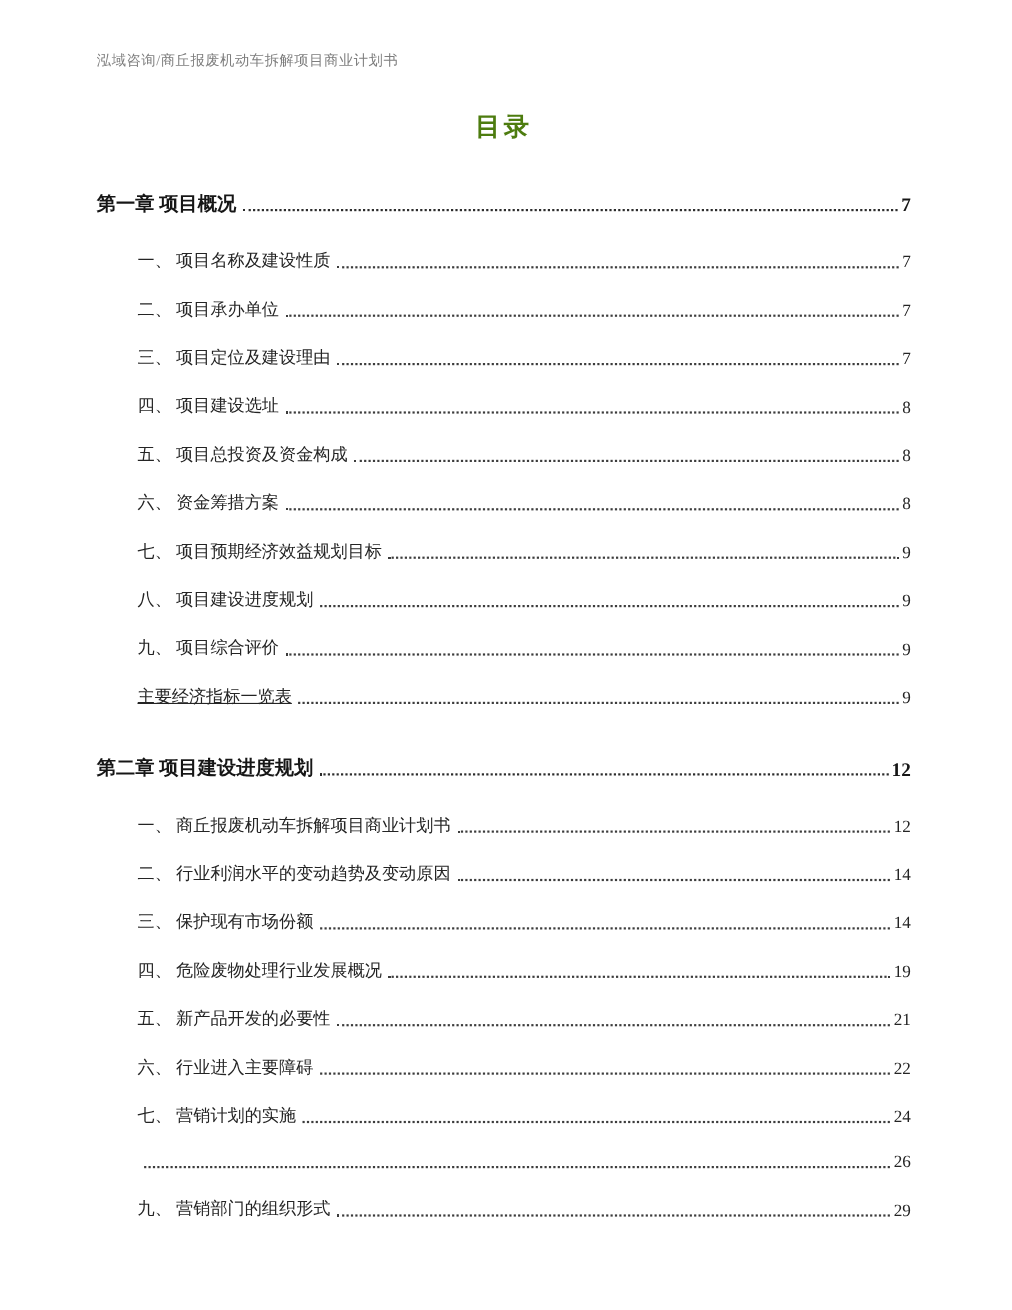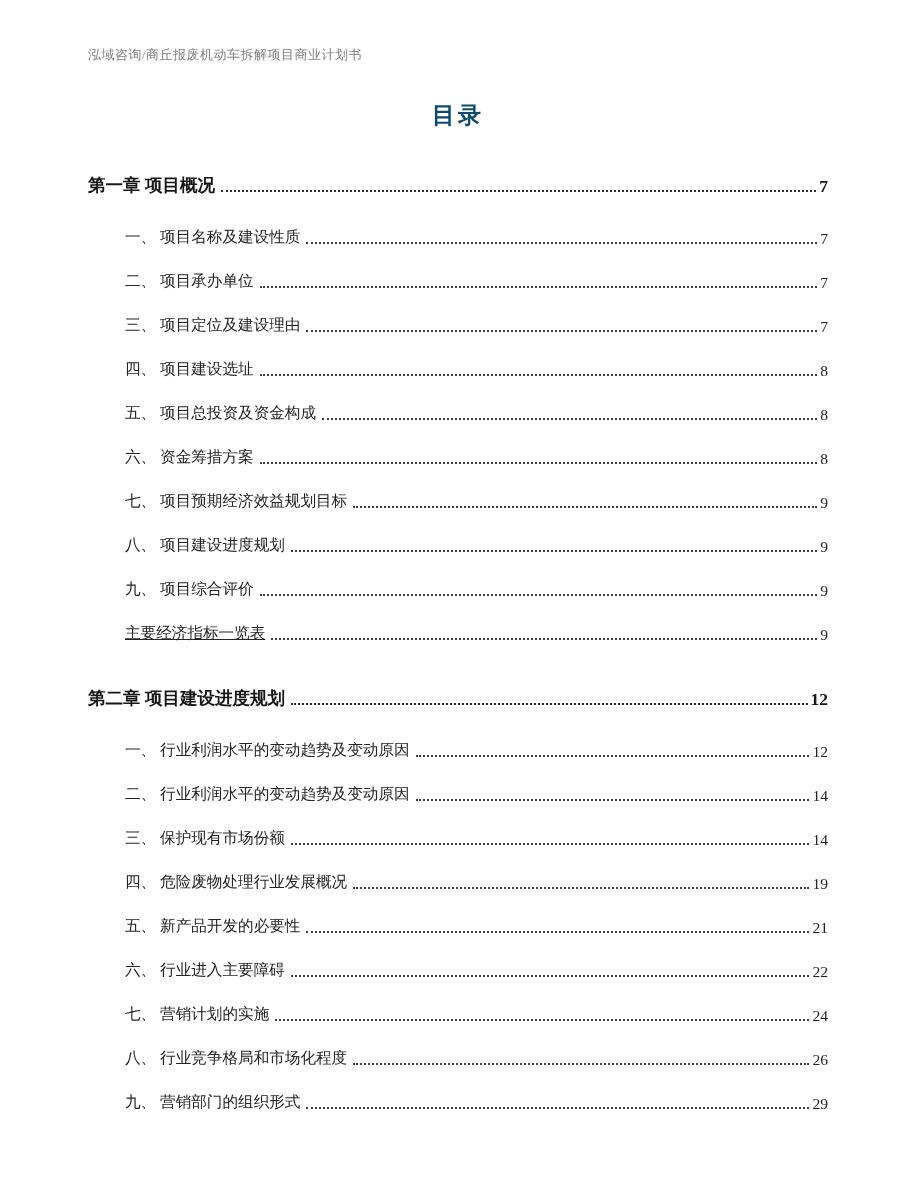--- a/index.html
+++ b/index.html
@@ -21,21 +21,21 @@
     color: #7e7e7e;
     letter-spacing: 0.5px;
     white-space: nowrap;
   }
   .doc-title {
     text-align: center;
     font-size: 23px;
     font-weight: bold;
     letter-spacing: 3px;
     margin: 36px 0 10px 0;
-    color: #0c4a6e;
+    color: #4d7c0f;
   }
   .toc { margin-top: 4px; }
   .toc-row {
     display: flex;
     align-items: flex-end;
     width: 100%;
   }
   .toc-row .t { white-space: nowrap; text-align: right; }
   .toc-row .t.u { text-decoration: underline; }
   .toc-row .leader {
@@ -124,21 +124,21 @@
         <span class="t u">主要经济指标一览表</span>
         <span class="leader"></span>
         <span class="p">9</span>
       </div>
       <div class="toc-row chapter">
         <span class="t">第二章 项目建设进度规划</span>
         <span class="leader"></span>
         <span class="p">12</span>
       </div>
       <div class="toc-row item">
-        <span class="t">一、 行业利润水平的变动趋势及变动原因</span>
+        <span class="t">一、 商丘报废机动车拆解项目商业计划书</span>
         <span class="leader"></span>
         <span class="p">12</span>
       </div>
       <div class="toc-row item">
         <span class="t">二、 行业利润水平的变动趋势及变动原因</span>
         <span class="leader"></span>
         <span class="p">14</span>
       </div>
       <div class="toc-row item">
         <span class="t">三、 保护现有市场份额</span>
@@ -159,21 +159,20 @@
         <span class="t">六、 行业进入主要障碍</span>
         <span class="leader"></span>
         <span class="p">22</span>
       </div>
       <div class="toc-row item">
         <span class="t">七、 营销计划的实施</span>
         <span class="leader"></span>
         <span class="p">24</span>
       </div>
       <div class="toc-row item">
-        <span class="t">八、 行业竞争格局和市场化程度</span>
         <span class="leader"></span>
         <span class="p">26</span>
       </div>
       <div class="toc-row item">
         <span class="t">九、 营销部门的组织形式</span>
         <span class="leader"></span>
         <span class="p">29</span>
       </div>
     </div>
 </div>

